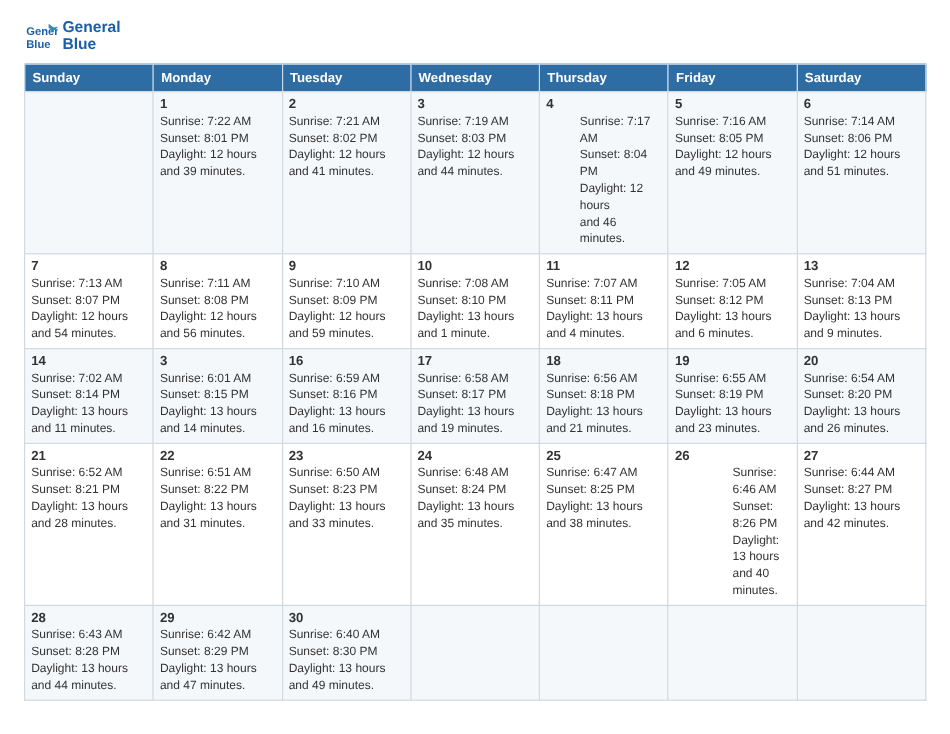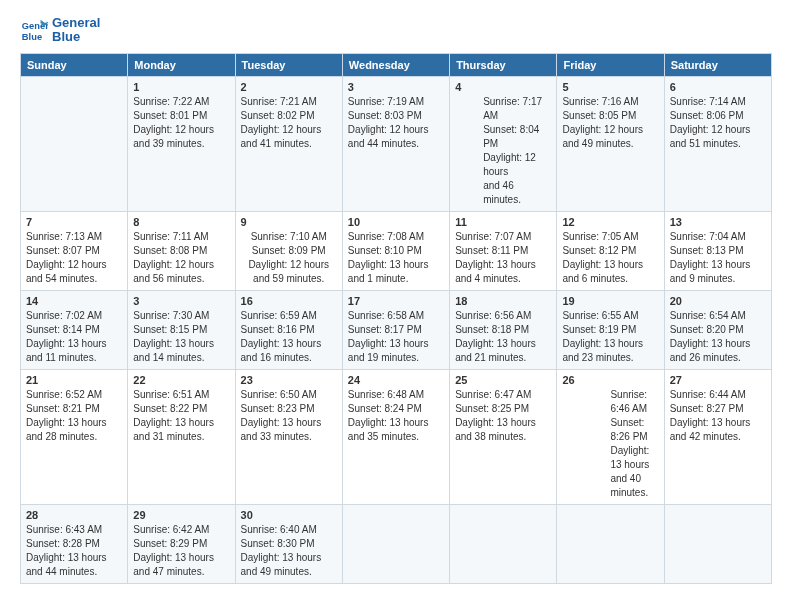--- a/index.html
+++ b/index.html
@@ -177,21 +177,21 @@
           </td>
           <td>
             <span class="day-num">8</span>
             <div class="cell-content" style="white-space: pre-line;">Sunrise: 7:11 AM
 Sunset: 8:08 PM
 Daylight: 12 hours
 and 56 minutes.</div>
           </td>
           <td>
             <span class="day-num">9</span>
-            <div class="cell-content" style="white-space: pre-line; text-align: center;">Sunrise: 7:10 AM
+            <div class="cell-content" style="white-space: pre-line;">Sunrise: 7:10 AM
 Sunset: 8:09 PM
 Daylight: 12 hours
 and 59 minutes.</div>
           </td>
           <td>
             <span class="day-num">10</span>
             <div class="cell-content" style="white-space: pre-line;">Sunrise: 7:08 AM
 Sunset: 8:10 PM
 Daylight: 13 hours
 and 1 minute.</div>
@@ -221,21 +221,21 @@
         <tr>
           <td>
             <span class="day-num">14</span>
             <div class="cell-content" style="white-space: pre-line;">Sunrise: 7:02 AM
 Sunset: 8:14 PM
 Daylight: 13 hours
 and 11 minutes.</div>
           </td>
           <td>
             <span class="day-num">3</span>
-            <div class="cell-content" style="white-space: pre-line;">Sunrise: 7:30 AM
+            <div class="cell-content" style="white-space: pre-line;">Sunrise: 6:01 AM
 Sunset: 8:15 PM
 Daylight: 13 hours
 and 14 minutes.</div>
           </td>
           <td>
             <span class="day-num">16</span>
             <div class="cell-content" style="white-space: pre-line;">Sunrise: 6:59 AM
 Sunset: 8:16 PM
 Daylight: 13 hours
 and 16 minutes.</div>

